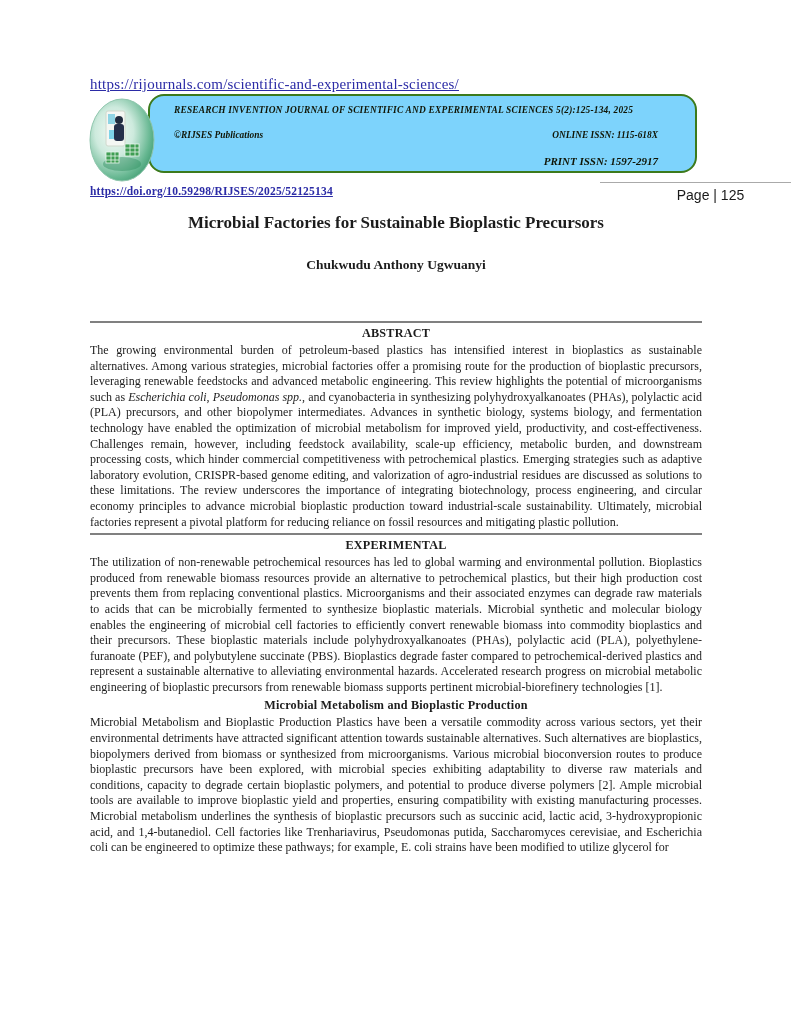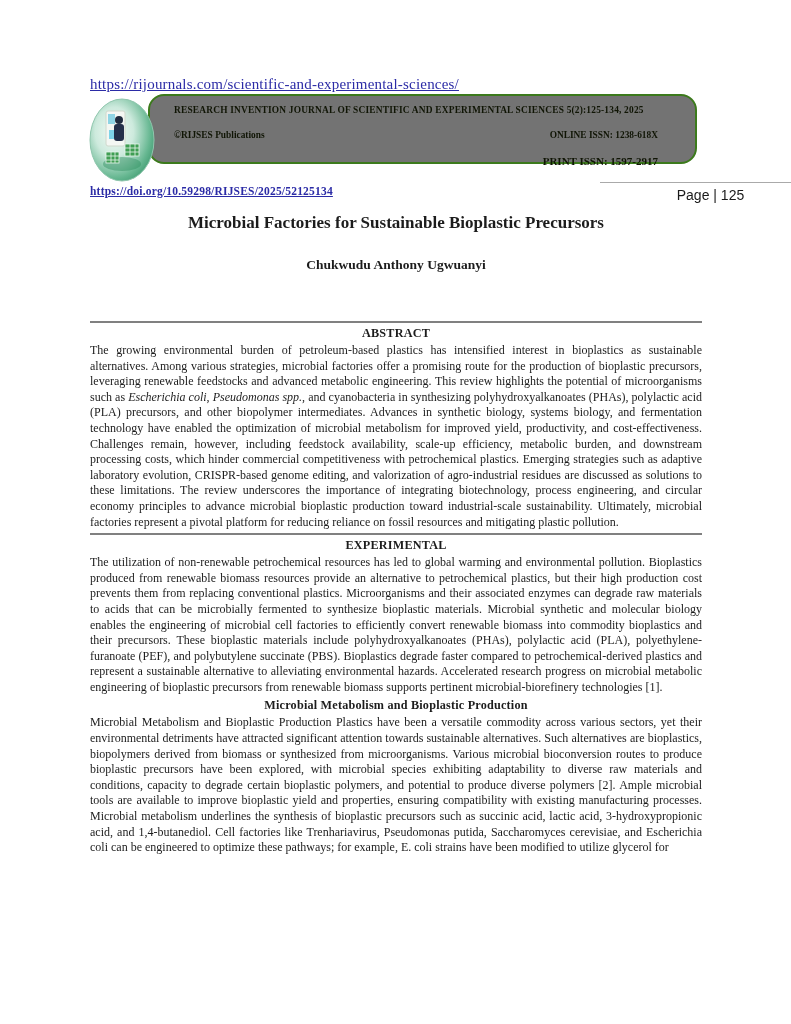--- a/index.html
+++ b/index.html
@@ -16,27 +16,28 @@
   a, .link { color: #2b2ba6; text-decoration: underline; cursor: pointer; }
 
   .site-link {
     position: absolute; left: 90px; top: 76px;
     font-size: 15px; letter-spacing: .2px;
   }
 
   .logo-wrap { position: absolute; left: 89px; top: 98px; width: 67px; height: 84px; z-index: 2; }
 
   .band {
-    position: absolute; left: 148px; top: 94px; width: 549px; height: 70px;
-    background: #737373;
+    position: absolute; left: 148px; top: 94px; width: 549px; height: 79px;
+    background: #7dd3fc;
     border: 2.5px solid #3c7a1c;
     border-radius: 16px;
     z-index: 1;
     color: #101505;
     font-weight: bold;
+    font-style: italic;
   }
   .band-title {
     position: absolute; left: 24px; top: 9px; right: 10px;
     font-size: 9.4px; letter-spacing: .2px;
   }
   .band-publisher { position: absolute; left: 24px; top: 34px; font-size: 9.4px; }
   .band-online-issn { position: absolute; right: 37px; top: 34px; font-size: 9.4px; }
   .band-print-issn { position: absolute; right: 37px; top: 59px; font-size: 11px; }
 
   .doi-link {
@@ -108,21 +109,21 @@
           <line x1="17" y1="62" x2="30" y2="62"></line>
         <line x1="22" y1="54" x2="22" y2="65"></line>
           <line x1="26" y1="54" x2="26" y2="65"></line>
       </g>
     </svg>
   </div>
 
   <div class="band">
     <div class="band-title">RESEARCH INVENTION JOURNAL OF SCIENTIFIC AND EXPERIMENTAL SCIENCES 5(2):125-134, 2025</div>
     <div class="band-publisher">©RIJSES Publications</div>
-    <div class="band-online-issn">ONLINE ISSN: 1238-618X</div>
+    <div class="band-online-issn">ONLINE ISSN: 1115-618X</div>
     <div class="band-print-issn">PRINT ISSN: 1597-2917</div>
   </div>
 
   <a class="doi-link">https://doi.org/10.59298/RIJSES/2025/52125134</a>
 
   <div class="page-num">Page | 125</div>
 
   <div class="col title">Microbial Factories for Sustainable Bioplastic Precursors</div>
   <div class="col author">Chukwudu Anthony Ugwuanyi</div>
 

